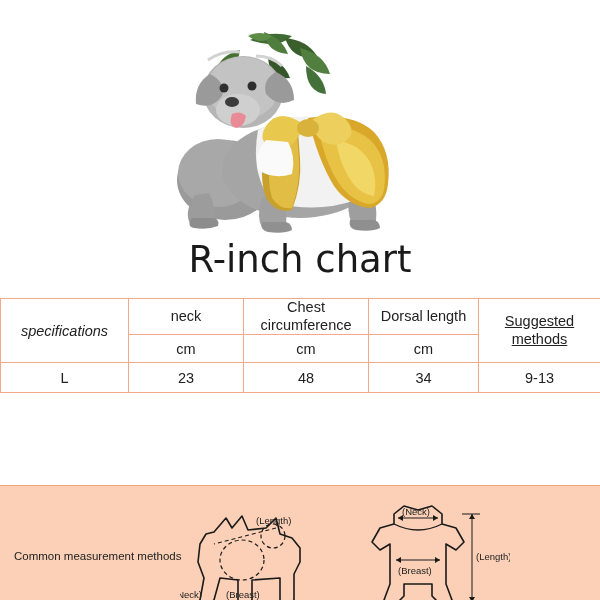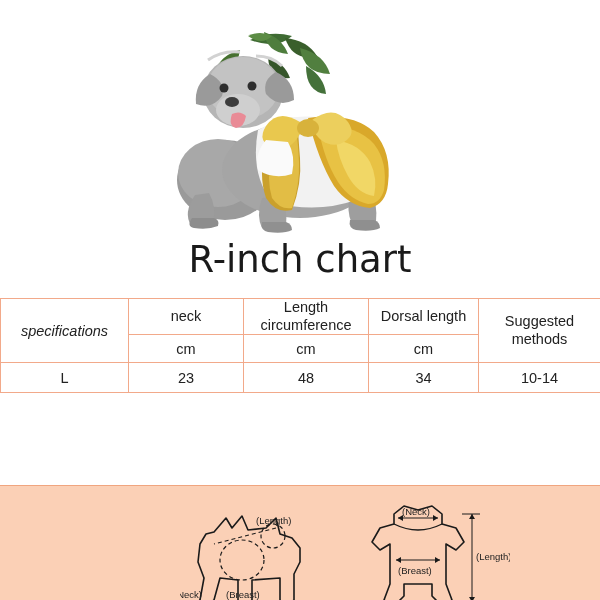--- a/index.html
+++ b/index.html
@@ -81,20 +81,21 @@
     height: 27px;
     font-size: 14px;
   }
   td.row-val {
     height: 29px;
     font-size: 15.5px;
   }
   td.weight-cell {
     font-size: 14px;
     line-height: 1.2;
+    text-decoration: underline;
   }
   .col1 { width: 128px; }
   .col2 { width: 115px; }
   .col3 { width: 125px; }
   .col4 { width: 110px; }
   .col5 { width: 122px; }
 
   .two-line {
     display: block;
     line-height: 1.18;
@@ -206,46 +207,47 @@
           <col class="col2">
           <col class="col3">
           <col class="col4">
           <col class="col5">
       </colgroup>
       <tbody>
         <tr>
           <td class="spec-cell" rowspan="2">specifications</td>
           <td class="head-top">neck</td>
           <td class="head-top">
-            <span class="two-line">Length</span>
+            <span class="two-line">Chest</span>
             <span class="two-line">circumference</span>
           </td>
           <td class="head-top">Dorsal length</td>
           <td class="head-top weight-cell" rowspan="2">
             <span class="two-line">Suggested</span>
             <span class="two-line">methods</span>
           </td>
         </tr>
         <tr>
           <td class="head-unit">cm</td>
           <td class="head-unit">cm</td>
           <td class="head-unit">cm</td>
         </tr>
         <tr>
           <td class="row-val">L</td>
           <td class="row-val">23</td>
           <td class="row-val">48</td>
           <td class="row-val">34</td>
-          <td class="row-val">10-14</td>
+          <td class="row-val">9-13</td>
         </tr>
       </tbody>
     </table>
   </div>
 
   <div class="bottom-panel">
+    <div class="bottom-label">Common measurement methods</div>
 
     <svg class="diagram-svg" width="330" height="140" viewBox="0 0 330 140">
 
       <g fill="none" stroke="#1a1a1a" stroke-width="1.6" stroke-linejoin="round">
         <path d="M34 44 L46 30 L52 40 L62 28 L68 42
                  L86 40 L96 30 L100 46
                  L112 50 L120 60 L120 74
                  L114 86 L114 112 L106 118 L100 112 L100 90
                  L72 92 L72 112 L64 118 L58 112 L58 92
                  L40 90 L34 112 L26 118 L20 112 L24 90

